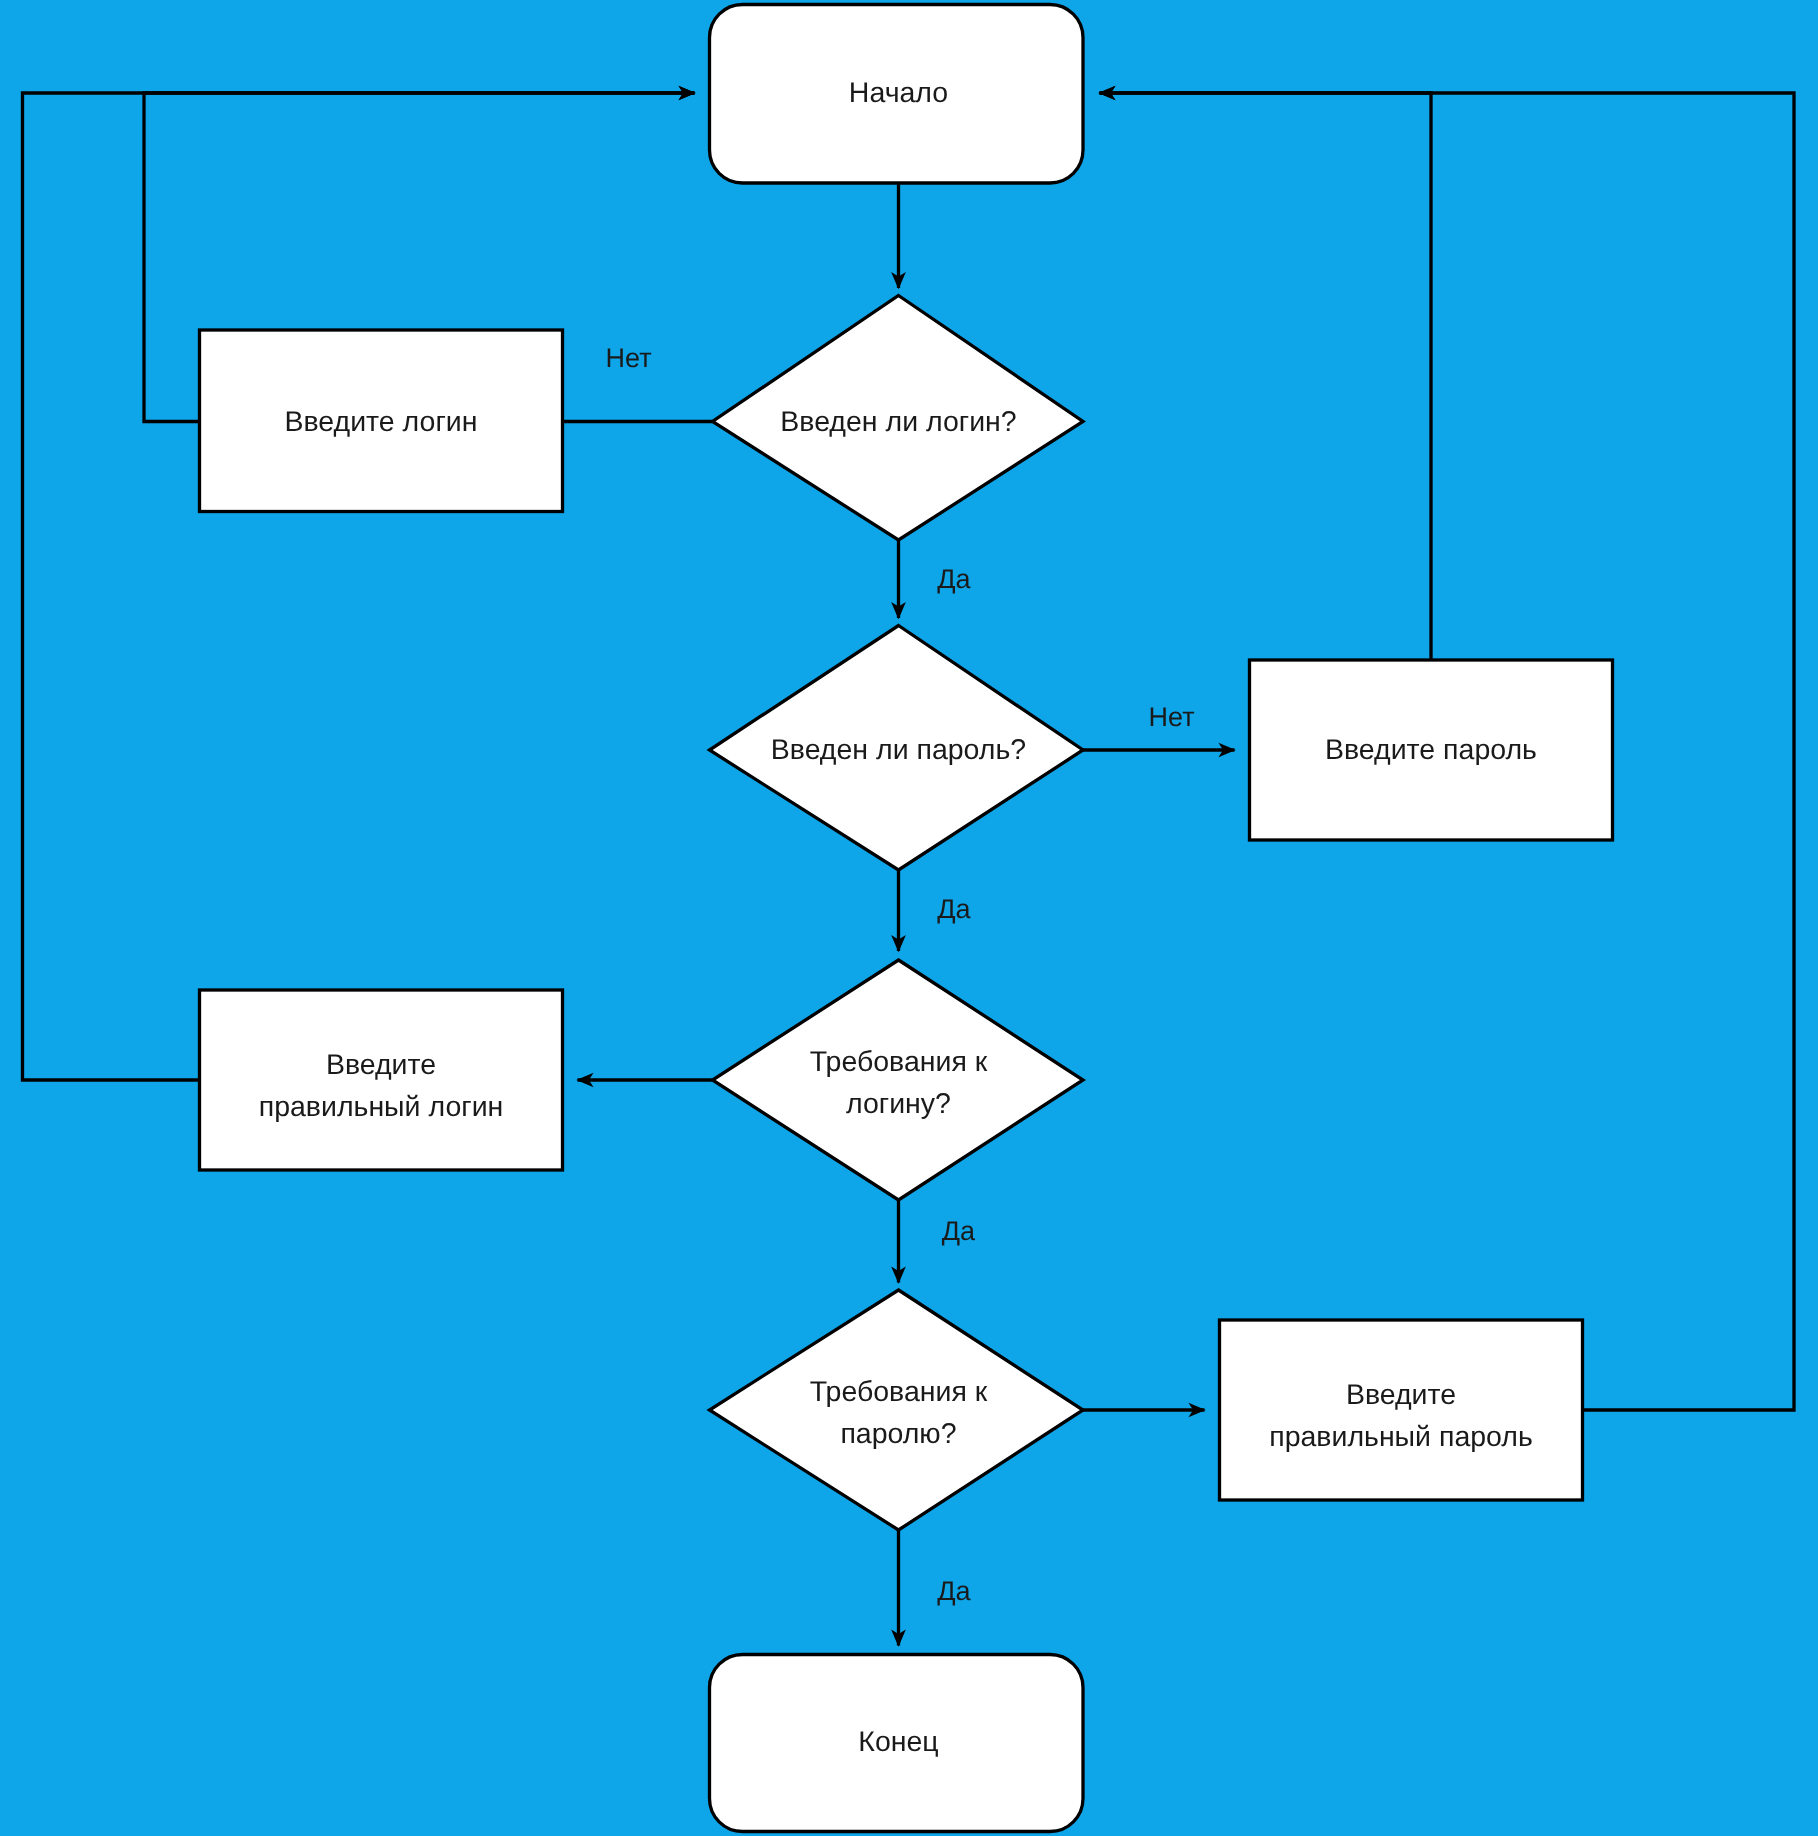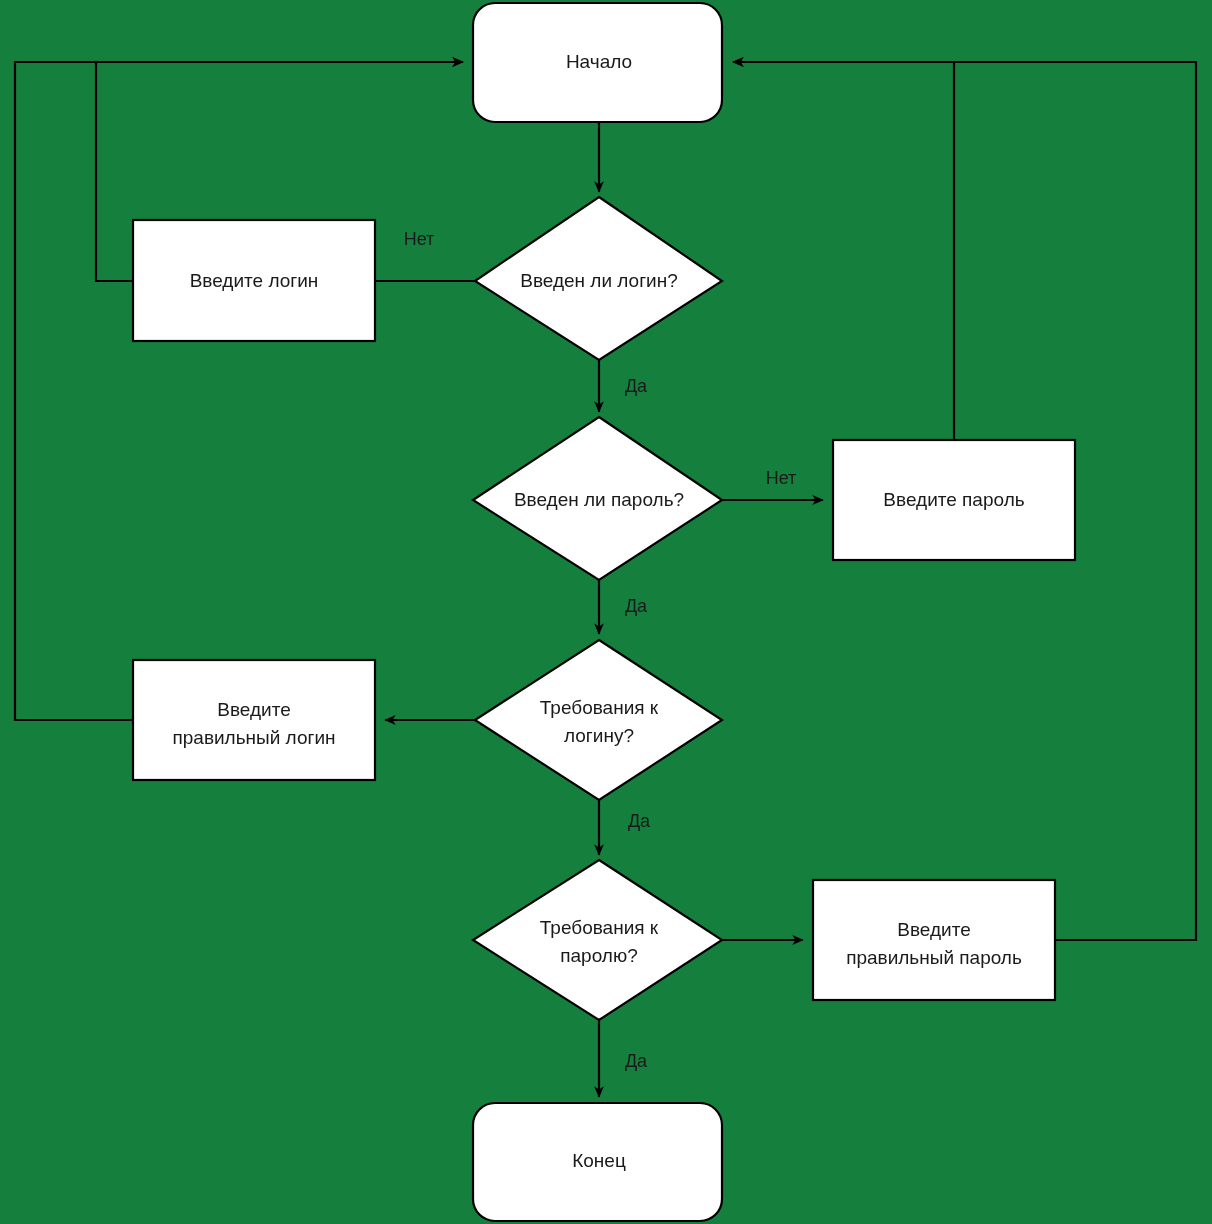--- a/index.html
+++ b/index.html
@@ -10,21 +10,21 @@
   body {
     width: 1212px;
     height: 1224px;
     font-family: "Liberation Sans", sans-serif;
     overflow: hidden;
   }
   #flowchart-root {
     position: relative;
     width: 1212px;
     height: 1224px;
-    background: #15803d;
+    background: #0ea5e9;
   }
   svg#diagram {
     display: block;
     width: 1212px;
     height: 1224px;
   }
   .node-shape {
     fill: #ffffff;
     stroke: #000000;
     stroke-width: 2.2;

